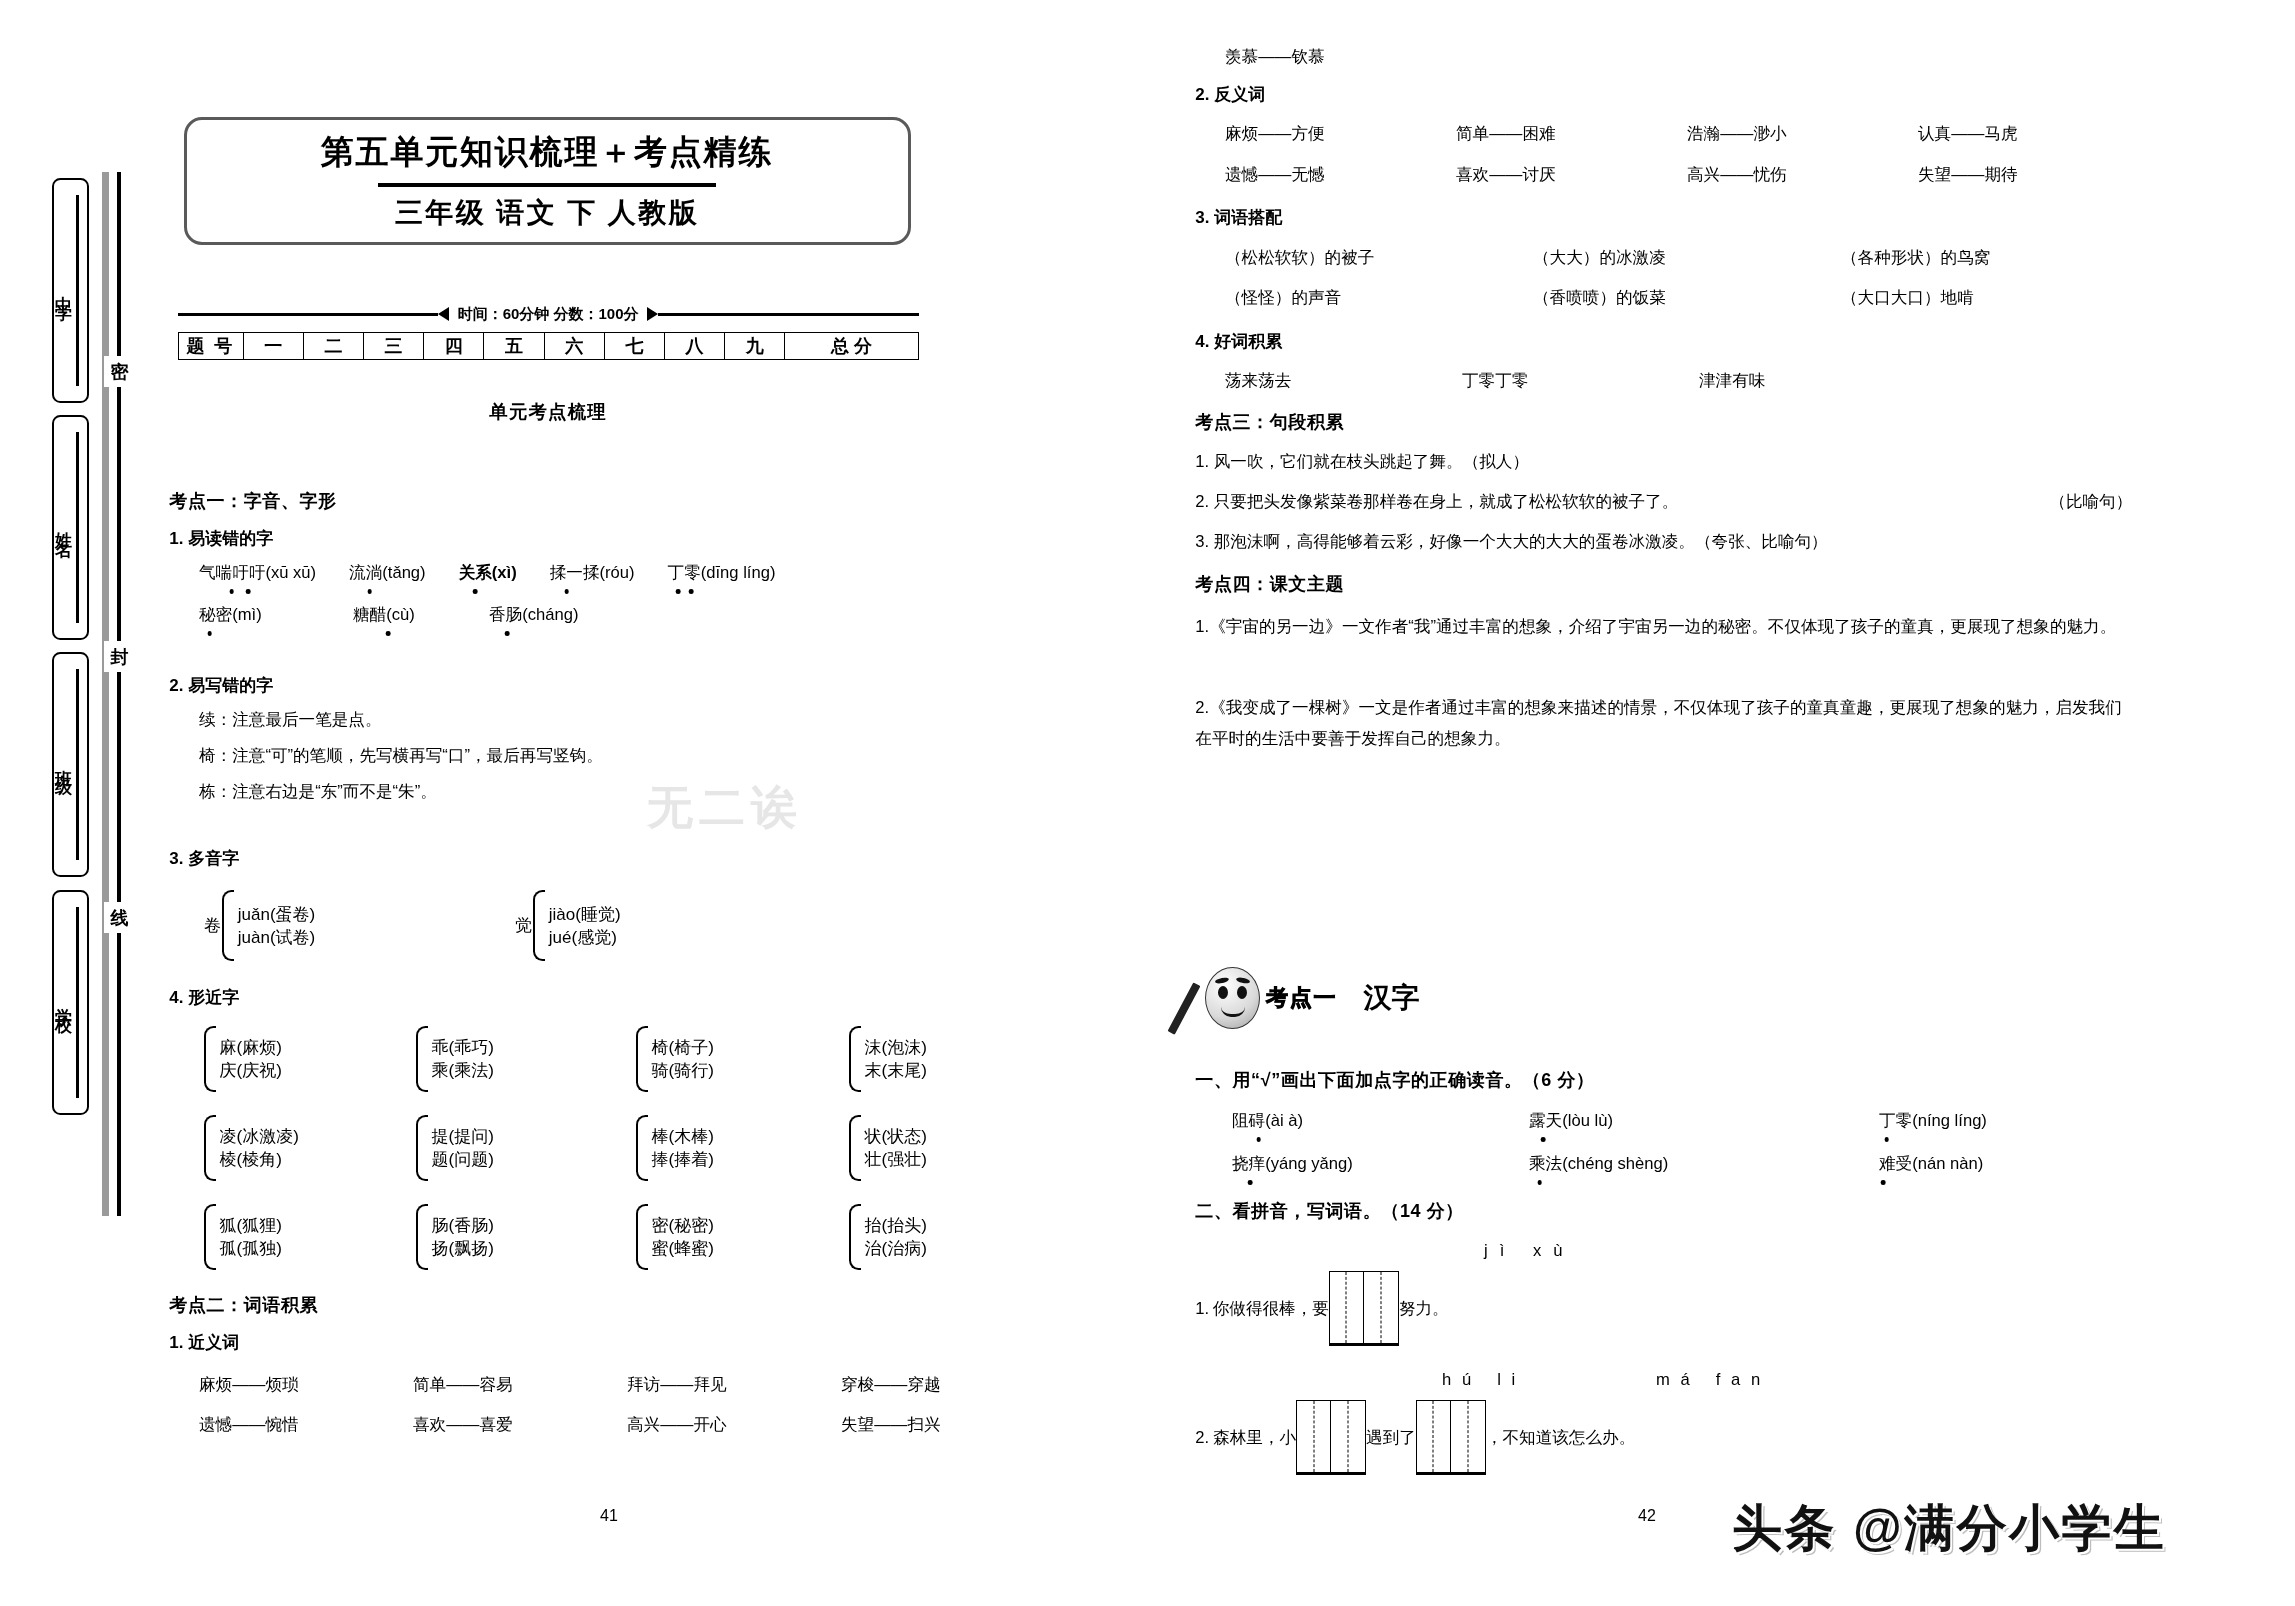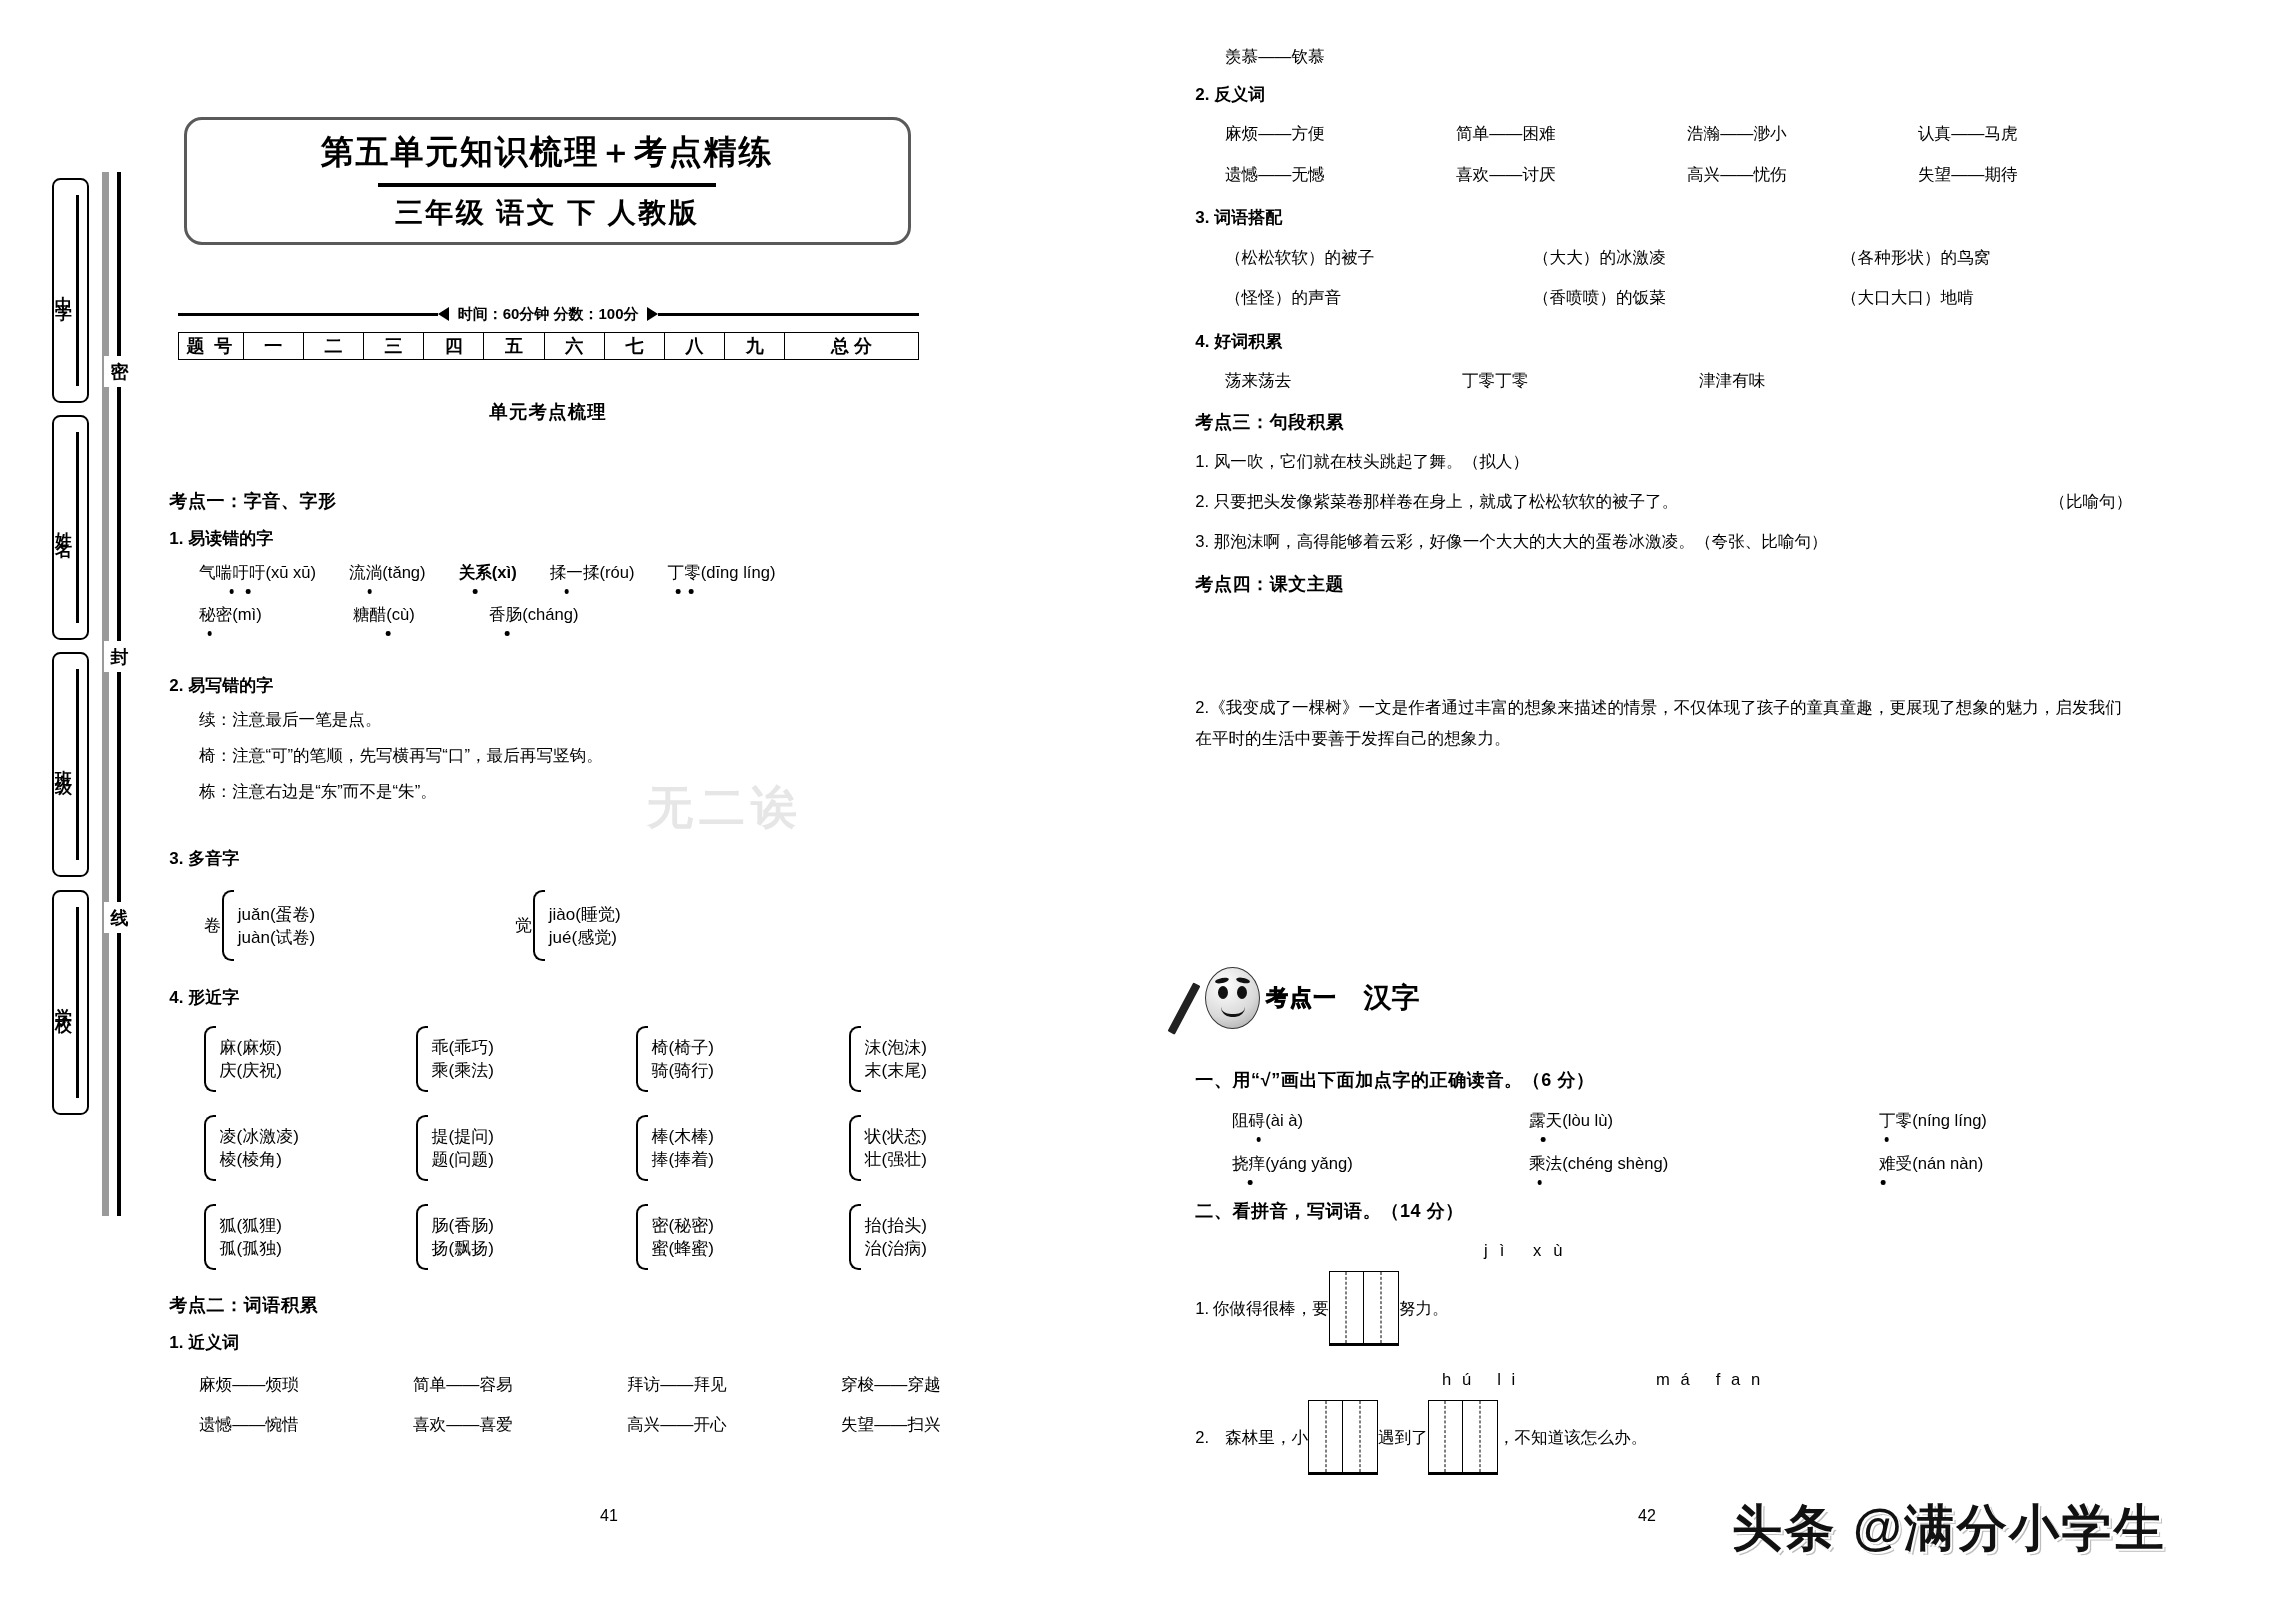--- a/index.html
+++ b/index.html
@@ -465,20 +465,21 @@
 
     <div class="abs kp-title" style="left:8.3px;top:410px;">考点三：句段积累</div>
     <div class="abs body-txt" style="left:8.3px;top:451px;">1. 风一吹，它们就在枝头跳起了舞。（拟人）</div>
     <div class="abs body-txt" style="left:8.3px;top:491px;width:937px;display:flex;justify-content:space-between;">
       <span>2. 只要把头发像紫菜卷那样卷在身上，就成了松松软软的被子了。</span>
       <span>（比喻句）</span>
     </div>
     <div class="abs body-txt" style="left:8.3px;top:531px;">3. 那泡沫啊，高得能够着云彩，好像一个大大的大大的蛋卷冰激凌。（夸张、比喻句）</div>
 
     <div class="abs kp-title" style="left:8.3px;top:572px;">考点四：课文主题</div>
+    <div class="abs body-txt" style="left:8.3px;top:612px;width:937px;line-height:1.85;text-indent:0;">1.《宇宙的另一边》一文作者“我”通过丰富的想象，介绍了宇宙另一边的秘密。不仅体现了孩子的童真，更展现了想象的魅力。</div>
     <div class="abs body-txt" style="left:8.3px;top:693px;width:937px;line-height:1.85;">2.《我变成了一棵树》一文是作者通过丰富的想象来描述的情景，不仅体现了孩子的童真童趣，更展现了想象的魅力，启发我们在平时的生活中要善于发挥自己的想象力。</div>
 
     <div class="mascot-wrap" style="left:18px;top:967px;">
       <div class="mascot">
         <span class="pencil"></span>
         <span class="brow l"></span>
         <span class="brow r"></span>
         <span class="eye l"></span>
         <span class="eye r"></span>
         <span class="mouth"></span>
@@ -527,21 +528,21 @@
         <span class="cell"></span>
         <span class="cell"></span>
       </span>
       <span class="body-txt">努力。</span>
     </div>
 
     <div class="abs body-txt" style="left:255px;top:1370px;letter-spacing:10.7px;">hú  li</div>
     <div class="abs body-txt" style="left:469px;top:1370px;letter-spacing:10.7px;">má fan</div>
     <div class="abs" style="left:8.3px;top:1400px;width:925px;display:flex;align-items:center;">
       <span class="body-txt">2.</span>
-      <span class="body-txt" style="margin-left:16px;text-align:right;">森林里，小</span>
+      <span class="body-txt" style="margin-left:4px;text-align:right;">森林里，小</span>
       <span class="tianzi">
         <span class="cell"></span>
         <span class="cell"></span>
       </span>
       <span class="body-txt">遇到了</span>
       <span class="tianzi">
         <span class="cell"></span>
         <span class="cell"></span>
       </span>
       <span class="body-txt">，不知道该怎么办。</span>

